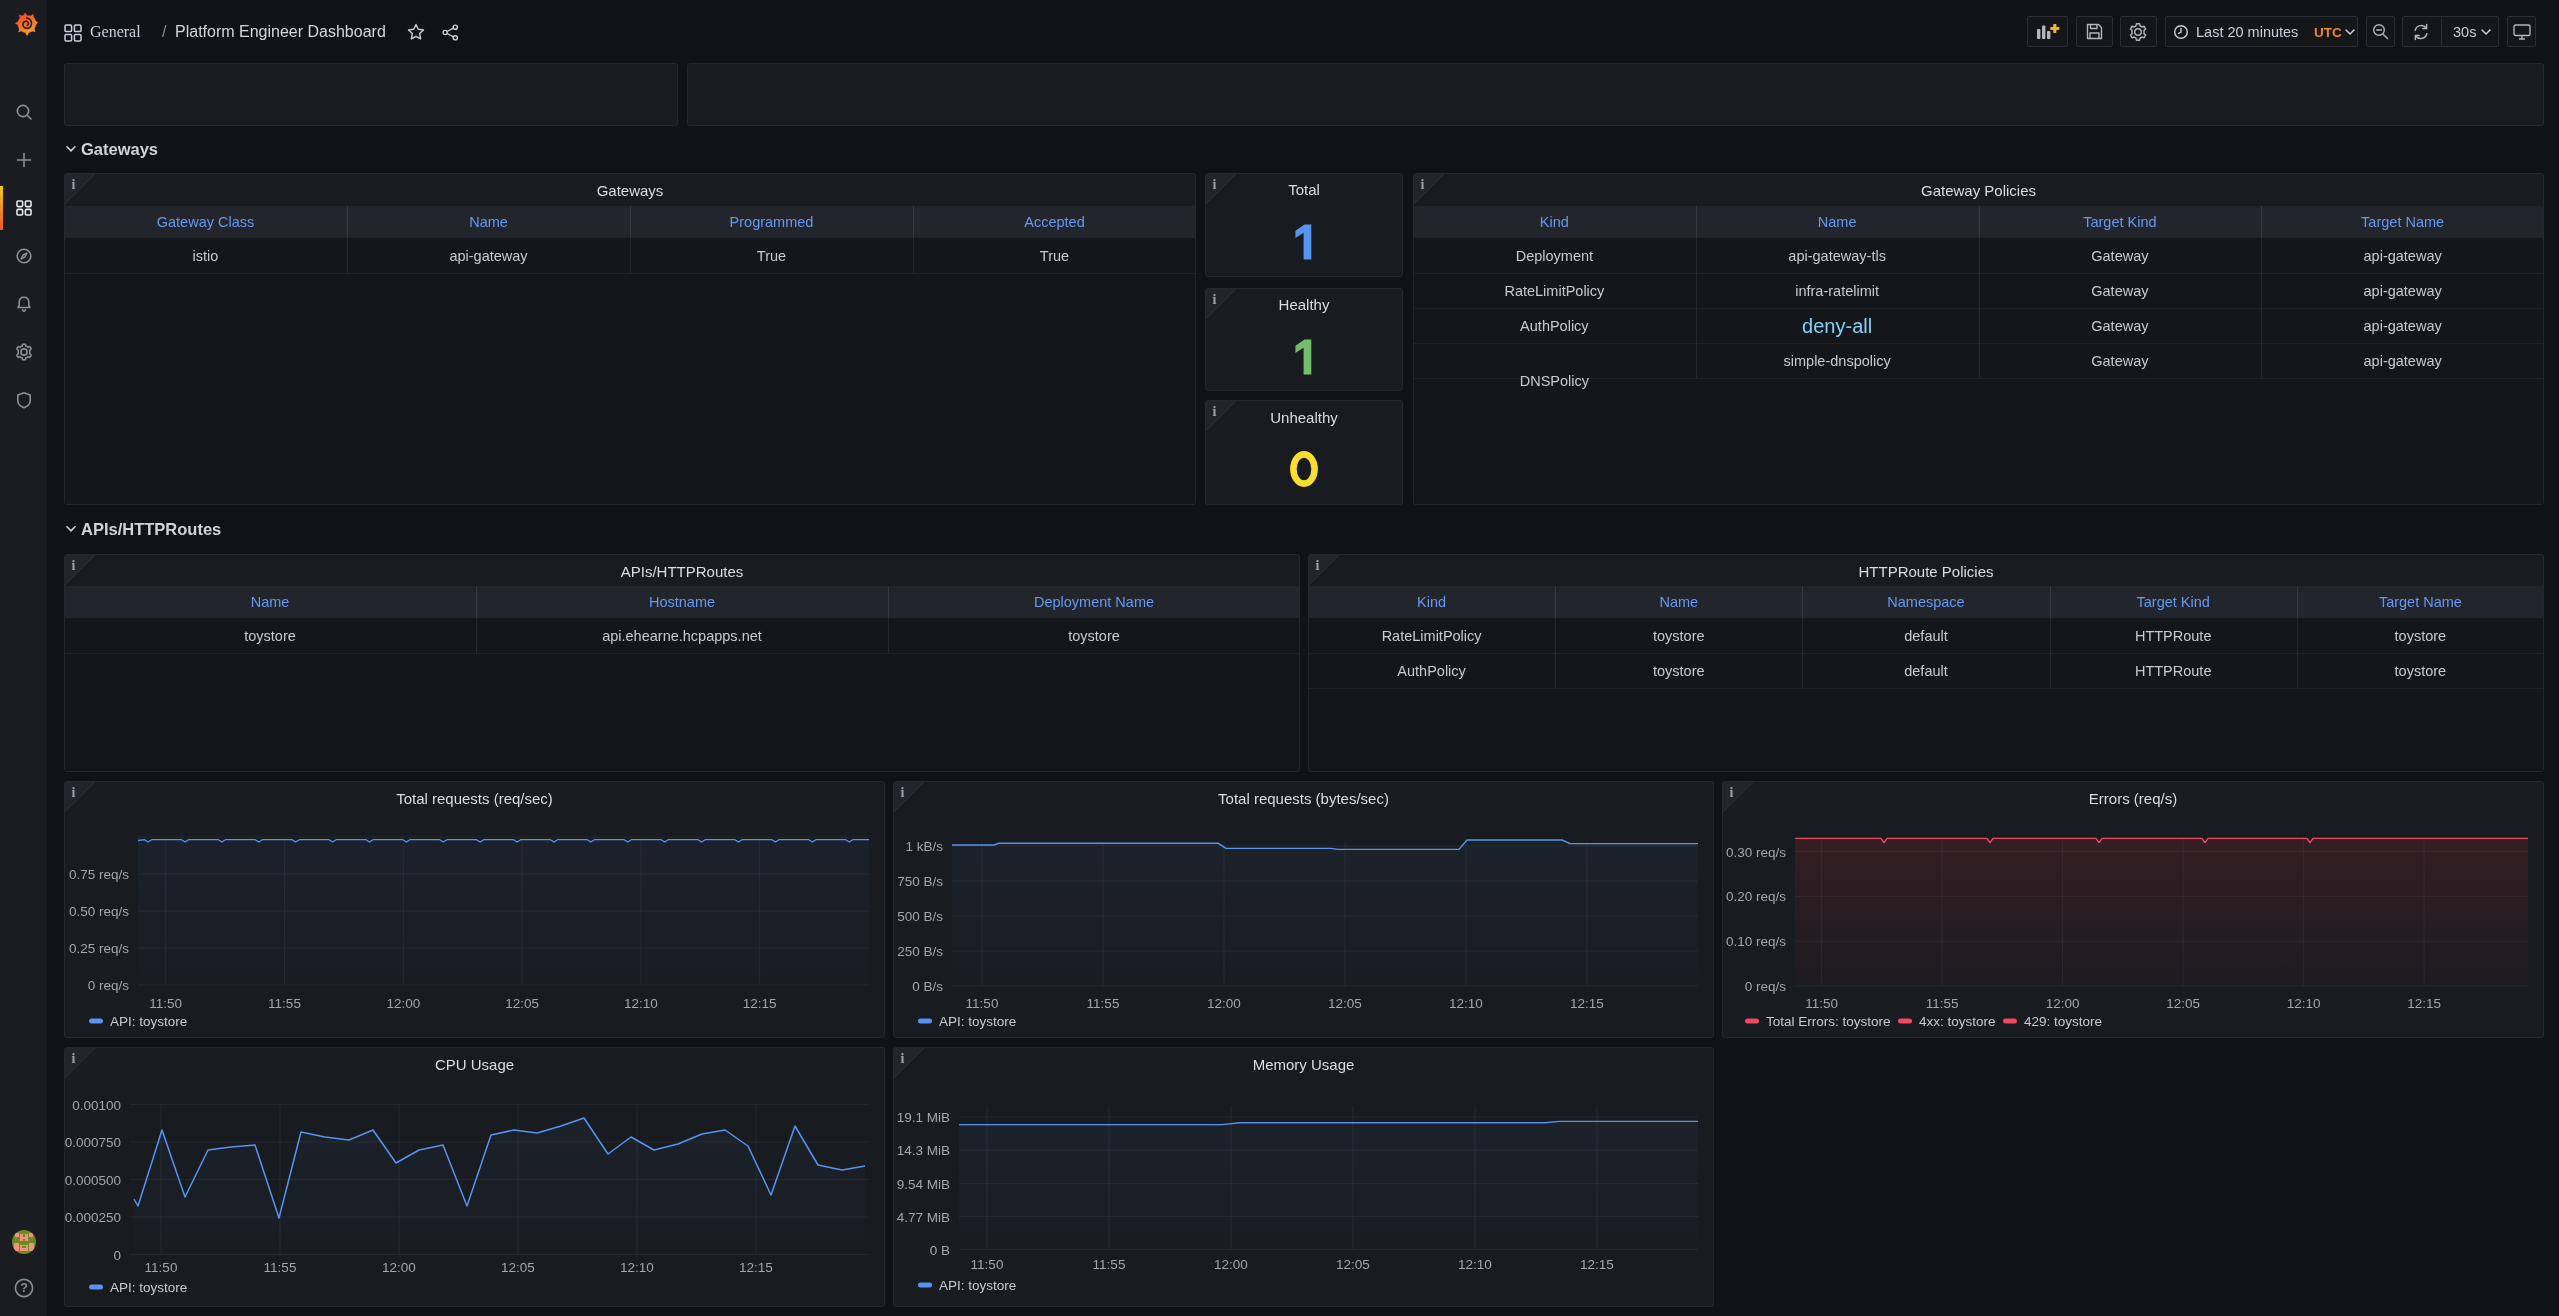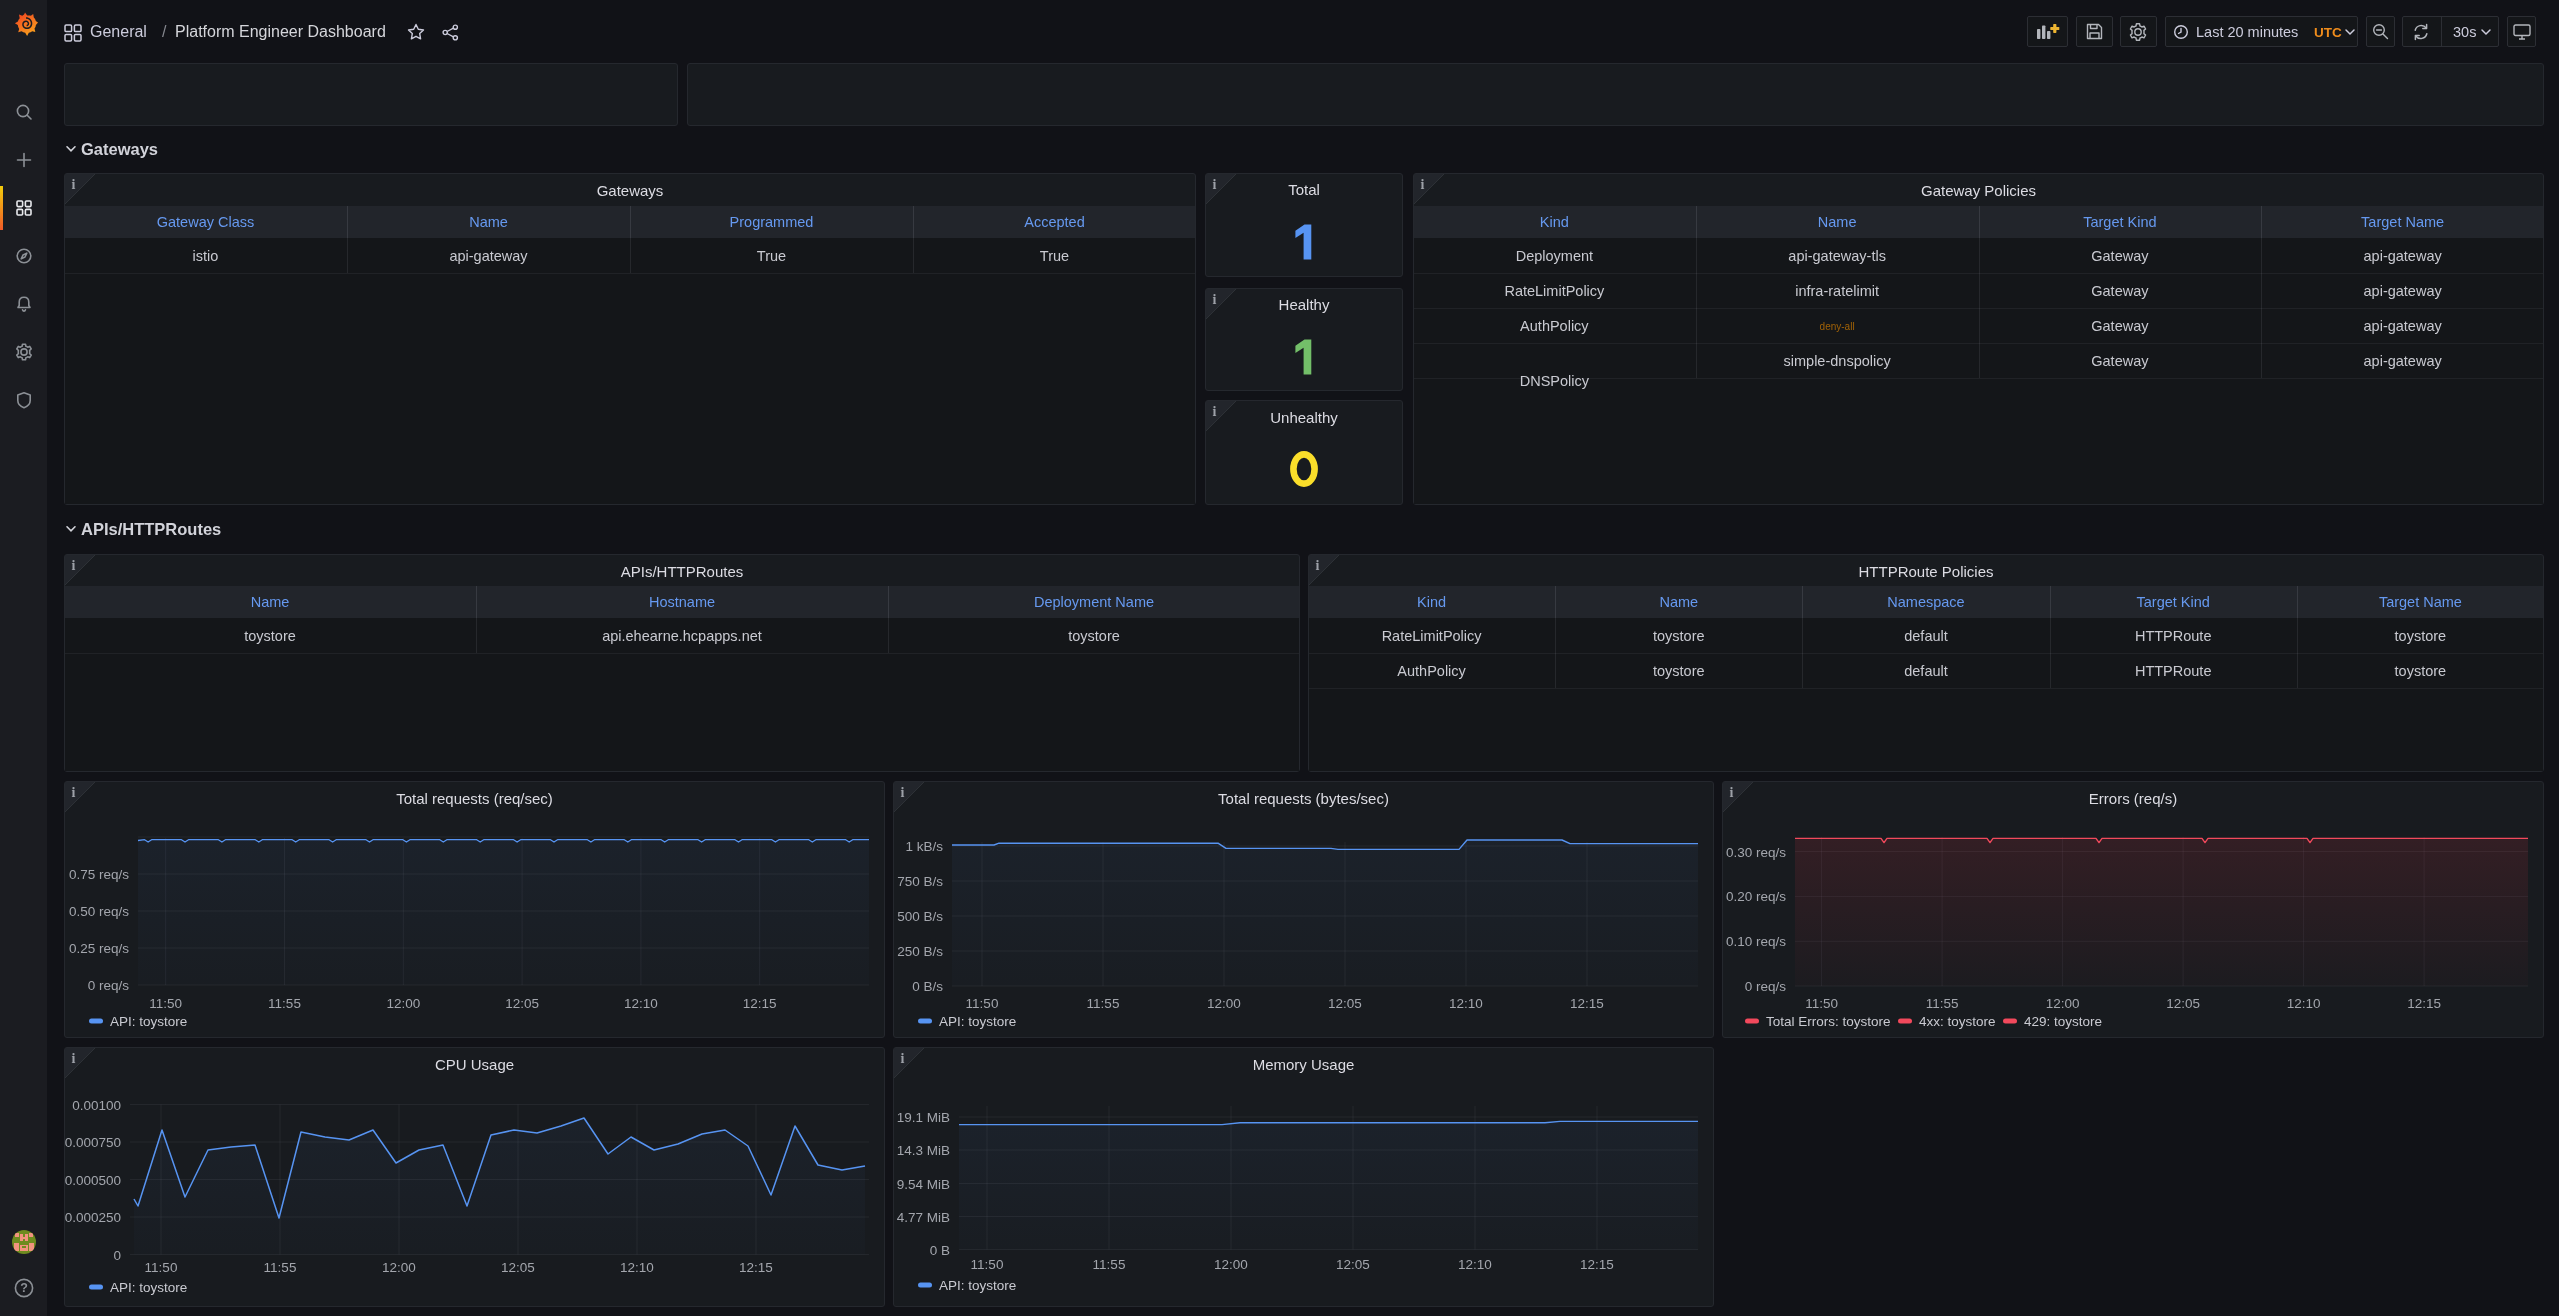--- a/index.html
+++ b/index.html
@@ -77,21 +77,21 @@
 <svg style="left:14px;top:1278px;" width="20" height="20" viewBox="0 0 20 20" fill="none" stroke="#8c9096" stroke-width="1.6" stroke-linecap="round" stroke-linejoin="round">
     <circle cx="10" cy="10" r="8.6"></circle>
   </svg>
 <div class="t" style="left:24px;top:1288px;font-size:12.5px;color:#8c9096;font-weight:700;">?</div>
 <svg style="left:64px;top:24px;" width="18" height="18" viewBox="0 0 18 18" fill="none" stroke="#ccccdc" stroke-width="1.5">
 <rect x="1" y="1" width="6.6" height="6.6" rx="1.2"></rect>
     <rect x="10.4" y="1" width="6.6" height="6.6" rx="1.2"></rect>
 <rect x="1" y="10.4" width="6.6" height="6.6" rx="1.2"></rect>
     <rect x="10.4" y="10.4" width="6.6" height="6.6" rx="1.2"></rect>
   </svg>
-<div class="tl" style="left:90px;top:32px;font-size:16px;color:#ccccdc;font-weight:400;">General</div>
+<div class="tl" style="left:90px;top:32px;font-size:16px;color:#ccccdc;font-weight:400;font-family:Liberation Serif, serif;">General</div>
 <div class="tl" style="left:162px;top:32px;font-size:16px;color:#85878e;font-weight:400;">/</div>
 <div class="tl" style="left:175px;top:32px;font-size:16px;color:#d5d6db;font-weight:400;">Platform Engineer Dashboard</div>
 <svg style="left:407px;top:23px;" width="18" height="18" viewBox="0 0 18 18" fill="none" stroke="#ccccdc" stroke-width="1.4" stroke-linejoin="round">
 <path d="M9,1.5 L11.3,6.2 L16.5,7 L12.7,10.6 L13.6,15.8 L9,13.3 L4.4,15.8 L5.3,10.6 L1.5,7 L6.7,6.2 Z"></path>
   </svg>
 <svg style="left:442px;top:24px;" width="17" height="17" viewBox="0 0 17 17" fill="none" stroke="#ccccdc" stroke-width="1.4">
 <circle cx="3.2" cy="8.5" r="2.1"></circle>
     <circle cx="13.3" cy="3.2" r="2.1"></circle>
     <circle cx="13.3" cy="13.8" r="2.1"></circle>
 <path d="M5.1,7.5 L11.4,4.2 M5.1,9.5 L11.4,12.8"></path>
@@ -232,21 +232,21 @@
 <div class="t" style="left:1837.125px;top:255.5px;font-size:14.5px;color:#c9cad1;font-weight:400;">api-gateway-tls</div>
 <div class="t" style="left:2119.875px;top:255.5px;font-size:14.5px;color:#c9cad1;font-weight:400;">Gateway</div>
 <div class="t" style="left:2402.625px;top:255.5px;font-size:14.5px;color:#c9cad1;font-weight:400;">api-gateway</div>
 <div class="hline" style="left:1414px;top:273.0px;width:1129px;background:rgba(204,204,220,0.065);"></div>
 <div class="t" style="left:1554.375px;top:290.5px;font-size:14.5px;color:#c9cad1;font-weight:400;">RateLimitPolicy</div>
 <div class="t" style="left:1837.125px;top:290.5px;font-size:14.5px;color:#c9cad1;font-weight:400;">infra-ratelimit</div>
 <div class="t" style="left:2119.875px;top:290.5px;font-size:14.5px;color:#c9cad1;font-weight:400;">Gateway</div>
 <div class="t" style="left:2402.625px;top:290.5px;font-size:14.5px;color:#c9cad1;font-weight:400;">api-gateway</div>
 <div class="hline" style="left:1414px;top:308.0px;width:1129px;background:rgba(204,204,220,0.065);"></div>
 <div class="t" style="left:1554.375px;top:325.5px;font-size:14.5px;color:#c9cad1;font-weight:400;">AuthPolicy</div>
-<div class="t" style="left:1837.125px;top:325.5px;font-size:10px;color:#a16207;font-weight:400;">deny-all</div>
+<div class="t" style="left:1837.125px;top:325.5px;font-size:20px;color:#7dd3fc;font-weight:400;">deny-all</div>
 <div class="t" style="left:2119.875px;top:325.5px;font-size:14.5px;color:#c9cad1;font-weight:400;">Gateway</div>
 <div class="t" style="left:2402.625px;top:325.5px;font-size:14.5px;color:#c9cad1;font-weight:400;">api-gateway</div>
 <div class="hline" style="left:1414px;top:343.0px;width:1129px;background:rgba(204,204,220,0.065);"></div>
 <div class="t" style="left:1554.375px;top:360.5px;font-size:14.5px;color:#c9cad1;font-weight:400;margin-top:20px;">DNSPolicy</div>
 <div class="t" style="left:1837.125px;top:360.5px;font-size:14.5px;color:#c9cad1;font-weight:400;">simple-dnspolicy</div>
 <div class="t" style="left:2119.875px;top:360.5px;font-size:14.5px;color:#c9cad1;font-weight:400;">Gateway</div>
 <div class="t" style="left:2402.625px;top:360.5px;font-size:14.5px;color:#c9cad1;font-weight:400;">api-gateway</div>
 <div class="hline" style="left:1414px;top:378.0px;width:1129px;background:rgba(204,204,220,0.065);"></div>
 <svg style="left:65px;top:525px;" width="12" height="8" viewBox="0 0 12 8" fill="none" stroke="#d2d3da" stroke-width="1.6" stroke-linecap="round">
     <path d="M2,1.8 L6,5.8 L10,1.8"></path>

